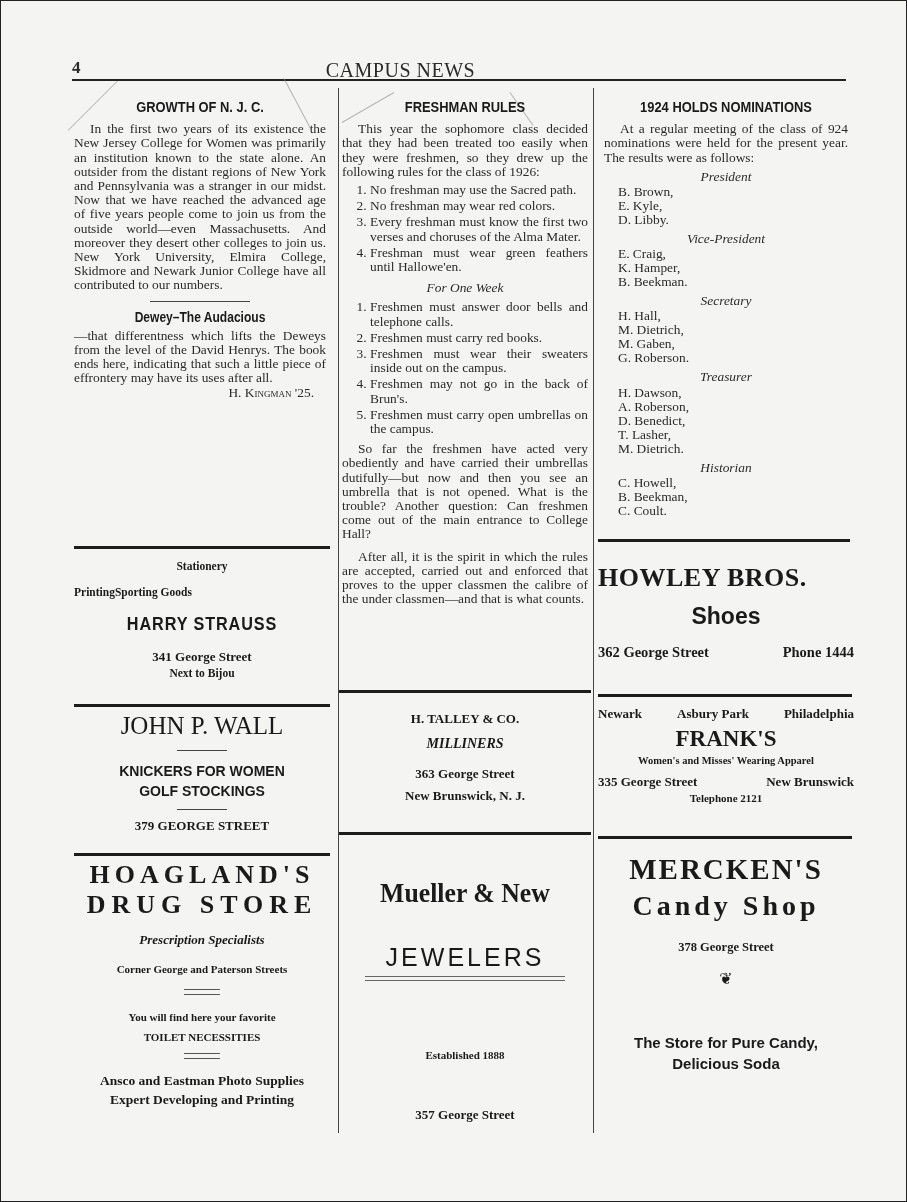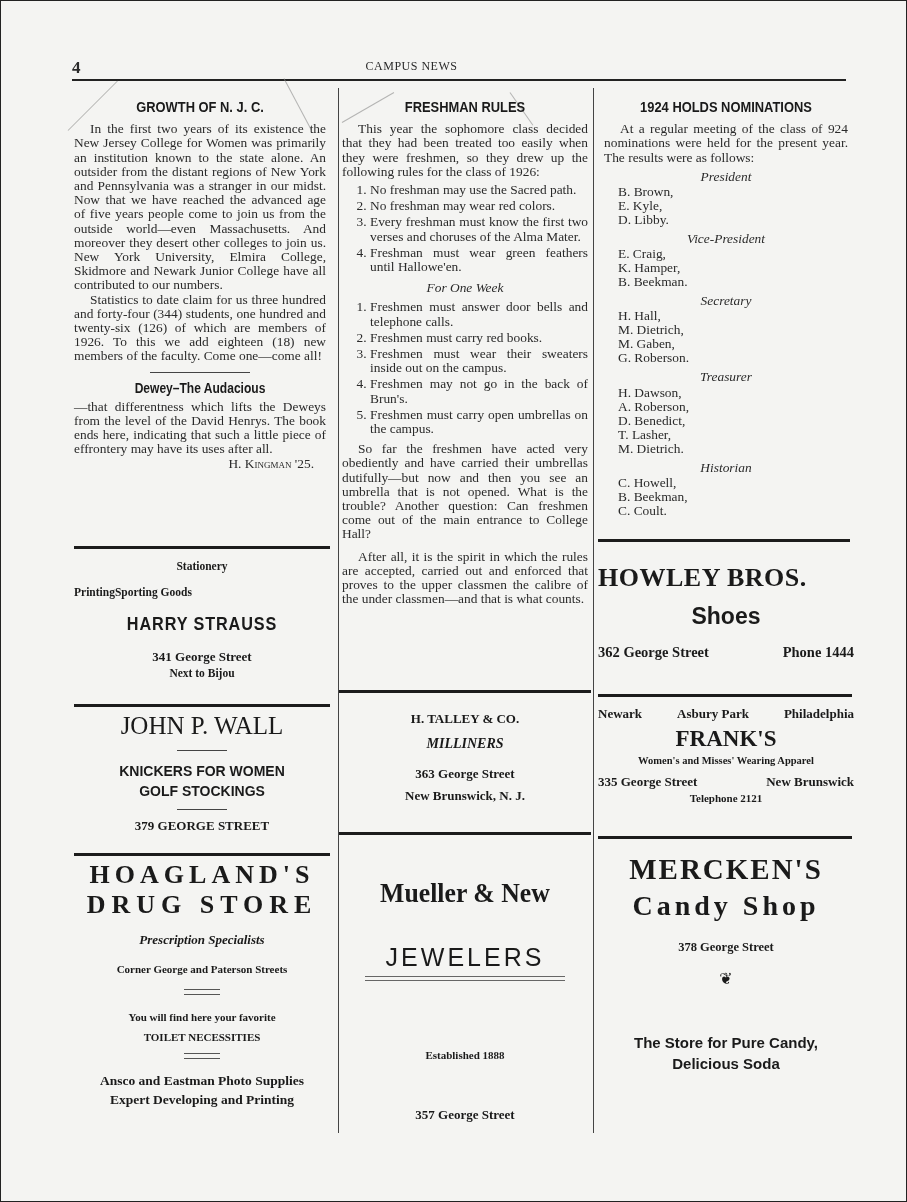--- a/index.html
+++ b/index.html
@@ -2,21 +2,21 @@
 <html><head>
 <meta charset="utf-8">
 <style>
   html, body { margin: 0; padding: 0; }
   body {
     width: 907px; height: 1202px; position: relative; overflow: hidden;
     background: #f4f4f2; font-family: "Liberation Serif", "DejaVu Serif", serif; color: #2a2a2a;
   }
   .frame { position: absolute; left: 0; top: 0; width: 905px; height: 1200px; border: 1px solid #222; }
   .pagenum { position: absolute; left: 72px; top: 58px; font-size: 17px; font-weight: bold; }
-  .masthead { position: absolute; left: 11px; width: 801px; top: 59px; text-align: center; font-size: 12px; letter-spacing: 0.5px; }
+  .masthead { position: absolute; left: 0; width: 801px; top: 59px; text-align: center; font-size: 20px; letter-spacing: 0.5px; }
   .rule-top { position: absolute; left: 72px; top: 79px; width: 774px; height: 2px; background: #222; }
   .vline { position: absolute; width: 1px; background: #444; }
   .col { position: absolute; font-size: 13.4px; line-height: 14.2px; text-align: justify; }
   .col p { margin: 0; text-indent: 1.2em; }
   .h-cond { font-family: "Liberation Sans Narrow", "Liberation Sans", sans-serif; font-weight: bold; font-size: 15px; text-align: center; transform: scaleX(0.86); color: #1a1a1a; }
   .col ol { margin: 4px 0 0 0; padding-left: 28px; }
   .col ol li { margin-bottom: 2px; }
   .sub-it { text-align: center; font-style: italic; margin: 7px 0 5px 0; }
   .short-rule { width: 100px; height: 1px; background: #444; margin: 8px auto; }
   .names { padding-left: 14px; line-height: 14px; }
@@ -42,21 +42,20 @@
 <div class="scratch" style="left:342px;top:122px;width:60px;transform:rotate(-30deg);"></div>
 <div class="scratch" style="left:510px;top:92px;width:40px;transform:rotate(55deg);"></div>
 
 <div class="vline" style="left:338px;top:88px;height:1045px;"></div>
 <div class="vline" style="left:593px;top:88px;height:1045px;"></div>
 
 <div class="col" style="left:74px;top:100px;width:252px;">
   <div class="h-cond">GROWTH OF N. J. C.</div>
   <div style="height:8px"></div>
   <p>In the first two years of its existence the New Jersey College for Women was primarily an institution known to the state alone. An outsider from the distant regions of New York and Pennsylvania was a stranger in our midst. Now that we have reached the advanced age of five years people come to join us from the outside world—even Massachusetts. And moreover they desert other colleges to join us. New York University, Elmira College, Skidmore and Newark Junior College have all contributed to our numbers.</p>
-  <p>Statistics to date claim for us three hundred and forty-four (344) students, one hundred and twenty-six (126) of which are members of 1926. To this we add eighteen (18) new members of the faculty. Come one—come all!</p>
   <div class="short-rule"></div>
   <div class="h-cond" style="font-size:14px">Dewey–The Audacious</div>
   <div style="height:5px"></div>
   <div>—that differentness which lifts the Deweys from the level of the David Henrys. The book ends here, indicating that such a little piece of effrontery may have its uses after all.</div>
   <div class="sig">H. Kingman '25.</div>
 </div>
 
 <div class="col" style="left:342px;top:100px;width:246px;">
   <div class="h-cond">FRESHMAN RULES</div>
   <div style="height:8px"></div>

